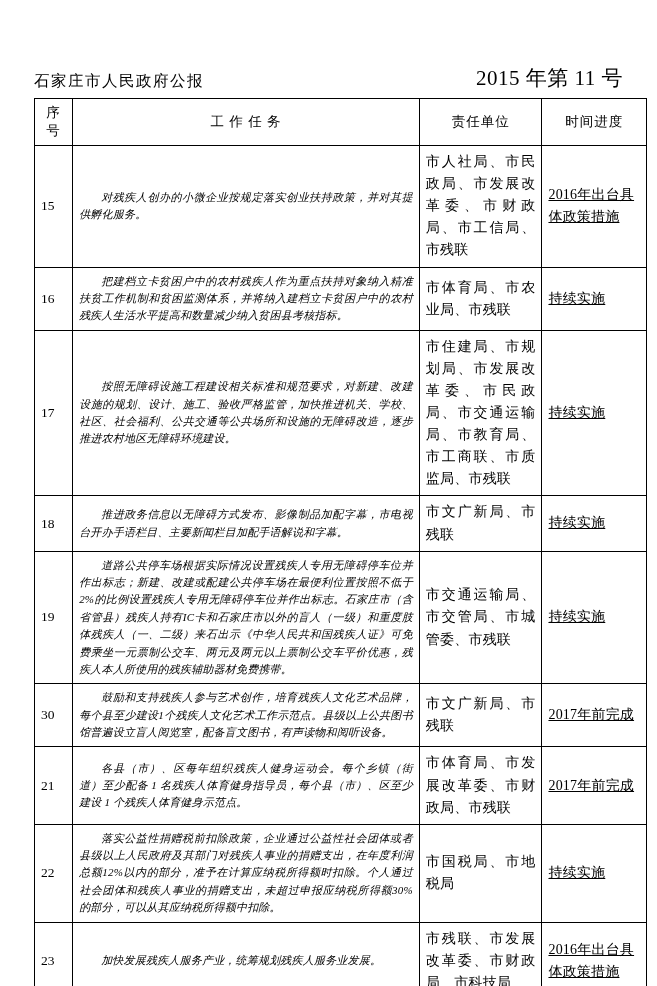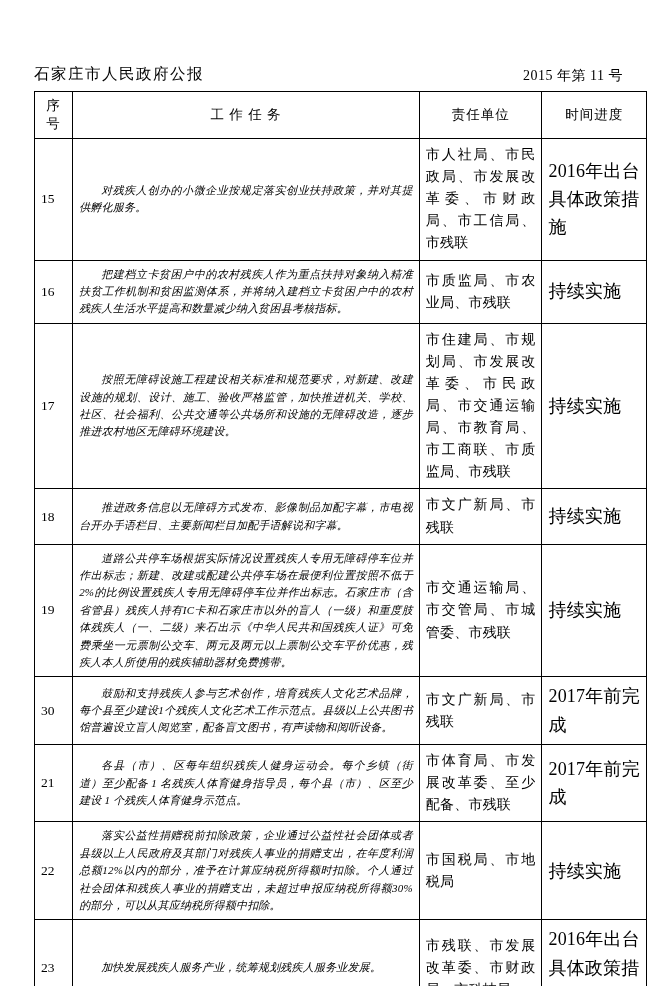--- a/index.html
+++ b/index.html
@@ -29,21 +29,21 @@
     padding: 16px 22px 6px 22px;
     font-size: 15px;
     letter-spacing: 1px;
   }
   .header-left {
     font-family: "Liberation Serif", "DejaVu Serif", serif;
     font-size: 15.5px;
     letter-spacing: 1.5px;
   }
   .header-right {
-    font-size: 14px;
+    font-size: 21px;
     letter-spacing: 0.5px;
   }
   .table-wrap {
     padding: 0 22px;
   }
   table.gov-table {
     border-collapse: collapse;
     width: 613px;
     table-layout: fixed;
     border: 1px solid #000;
@@ -79,23 +79,24 @@
     font-style: italic;
   }
   td.cell-unit {
     font-size: 14px;
     line-height: 1.58;
     text-align: justify;
     text-justify: inter-ideograph;
     letter-spacing: 0.2px;
   }
   td.cell-time {
-    font-size: 18px;
+    font-size: 14px;
     line-height: 1.58;
     letter-spacing: 0.2px;
+    text-decoration: underline;
   }
   .indent {
     text-indent: 2em;
     display: block;
   }
   .footer {
     position: absolute;
     bottom: 22px;
     left: 0;
     width: 657px;
@@ -137,21 +138,21 @@
               <span class="indent">对残疾人创办的小微企业按规定落实创业扶持政策，并对其提供孵化服务。</span>
             </td>
           <td class="cell-unit">市人社局、市民政局、市发展改革委、市财政局、市工信局、市残联</td>
           <td class="cell-time">2016年出台具体政策措施</td>
         </tr>
         <tr>
           <td class="cell-no">16</td>
           <td class="cell-task">
               <span class="indent">把建档立卡贫困户中的农村残疾人作为重点扶持对象纳入精准扶贫工作机制和贫困监测体系，并将纳入建档立卡贫困户中的农村残疾人生活水平提高和数量减少纳入贫困县考核指标。</span>
             </td>
-          <td class="cell-unit">市质监局、市农业局、市残联</td>
+          <td class="cell-unit">市体育局、市农业局、市残联</td>
           <td class="cell-time">持续实施</td>
         </tr>
         <tr>
           <td class="cell-no">17</td>
           <td class="cell-task">
               <span class="indent">按照无障碍设施工程建设相关标准和规范要求，对新建、改建设施的规划、设计、施工、验收严格监管，加快推进机关、学校、社区、社会福利、公共交通等公共场所和设施的无障碍改造，逐步推进农村地区无障碍环境建设。</span>
             </td>
           <td class="cell-unit">市住建局、市规划局、市发展改革委、市民政局、市交通运输局、市教育局、市工商联、市质监局、市残联</td>
           <td class="cell-time">持续实施</td>
         </tr>
@@ -177,21 +178,21 @@
               <span class="indent">鼓励和支持残疾人参与艺术创作，培育残疾人文化艺术品牌，每个县至少建设1个残疾人文化艺术工作示范点。县级以上公共图书馆普遍设立盲人阅览室，配备盲文图书，有声读物和阅听设备。</span>
             </td>
           <td class="cell-unit">市文广新局、市残联</td>
           <td class="cell-time">2017年前完成</td>
         </tr>
         <tr>
           <td class="cell-no">21</td>
           <td class="cell-task">
               <span class="indent">各县（市）、区每年组织残疾人健身运动会。每个乡镇（街道）至少配备 1 名残疾人体育健身指导员，每个县（市）、区至少建设 1 个残疾人体育健身示范点。</span>
             </td>
-          <td class="cell-unit">市体育局、市发展改革委、至少配备、市残联</td>
+          <td class="cell-unit">市体育局、市发展改革委、市财政局、市残联</td>
           <td class="cell-time">2017年前完成</td>
         </tr>
         <tr>
           <td class="cell-no">22</td>
           <td class="cell-task">
               <span class="indent">落实公益性捐赠税前扣除政策，企业通过公益性社会团体或者县级以上人民政府及其部门对残疾人事业的捐赠支出，在年度利润总额12%以内的部分，准予在计算应纳税所得额时扣除。个人通过社会团体和残疾人事业的捐赠支出，未超过申报应纳税所得额30%的部分，可以从其应纳税所得额中扣除。</span>
             </td>
           <td class="cell-unit">市国税局、市地税局</td>
           <td class="cell-time">持续实施</td>
         </tr>

